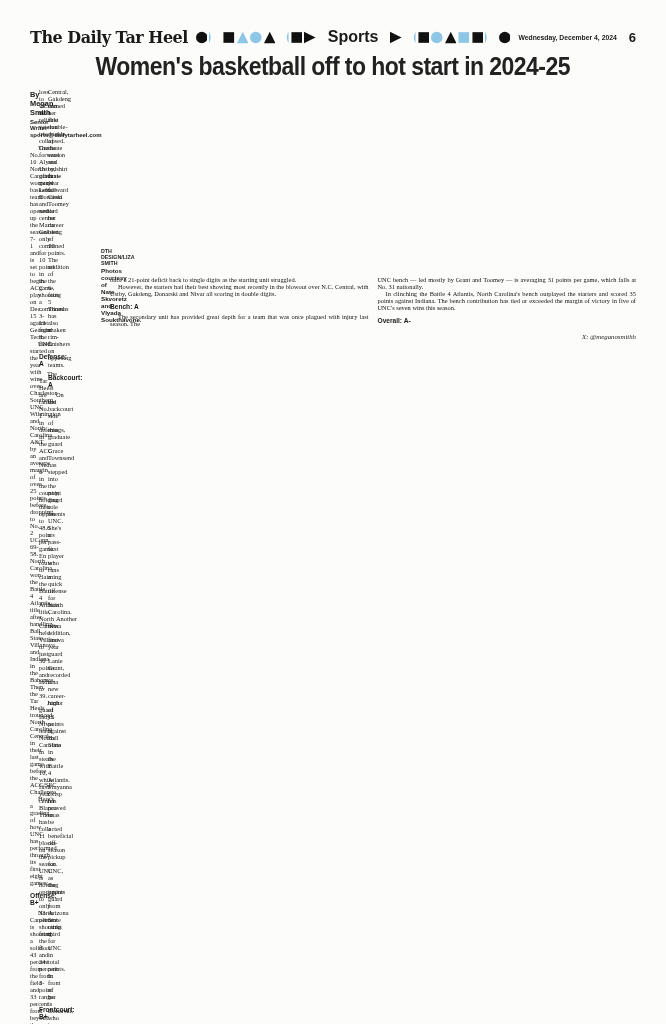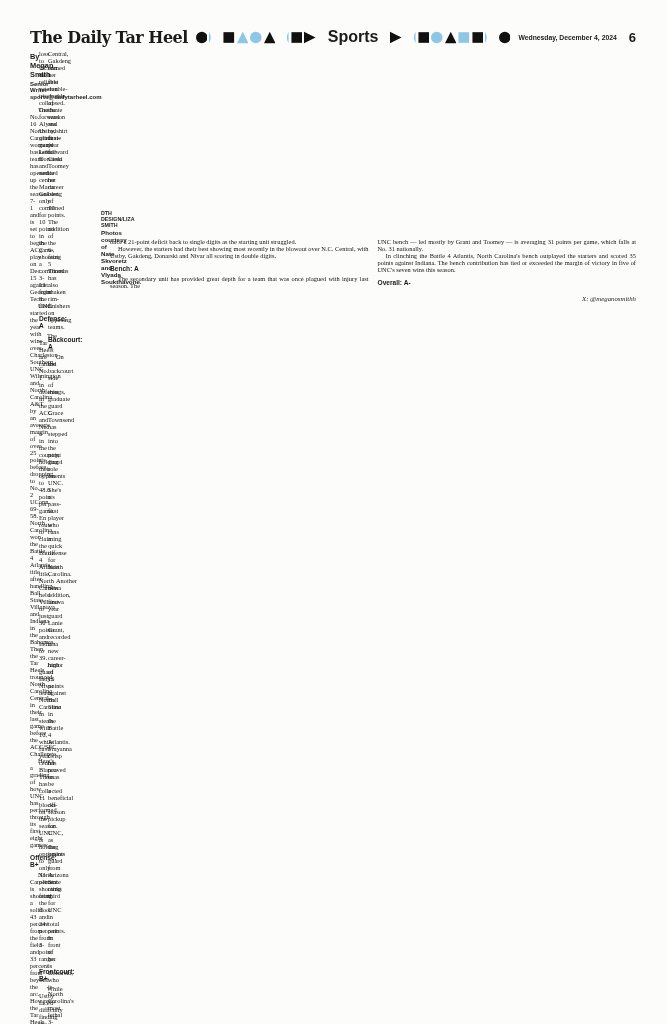--- a/index.html
+++ b/index.html
@@ -126,20 +126,21 @@
         </svg>
         <svg width="13" height="13" viewBox="0 0 13 13" fill="#111111">
           <circle cx="6.5" cy="6.5" r="6.5"></circle>
         </svg>
       </div>
     <div class="hdr-date">Wednesday, December 4, 2024</div>
     <div class="hdr-page">6</div>
   </div>
 
   <section class="a1">
+    <h1 class="headline h-a1"><span>Women's basketball off to hot start in 2024-25</span></h1>
     <div class="cols">
       <div class="col col1">
           <div class="byline">
             <div class="byline-author">By Megan Smith</div>
             <div class="byline-role">Senior Writer</div>
             <div class="byline-email">sports@dailytarheel.com</div>
           </div>
           <p class="body-p">The No. 16 North Carolina women's basketball team has opened up the season 7-1 and is set to begin ACC play on Dec. 15 against Georgia Tech.</p>
           <p class="body-p">UNC started the year with wins over Charleston Southern, UNC Wilmington and North Carolina A&amp;T by an average margin of over 25 points before dropping to No. 2 UConn, 69-58. North Carolina won the Battle 4 Atlantis title after handling Ball State, Villanova and Indiana in the Bahamas. Then, the Tar Heels trounced North Carolina Central in their last game before the ACC/SEC Challenge.</p>
           <p class="body-p">Here's a grading of how UNC has performed through its first eight games:</p>

